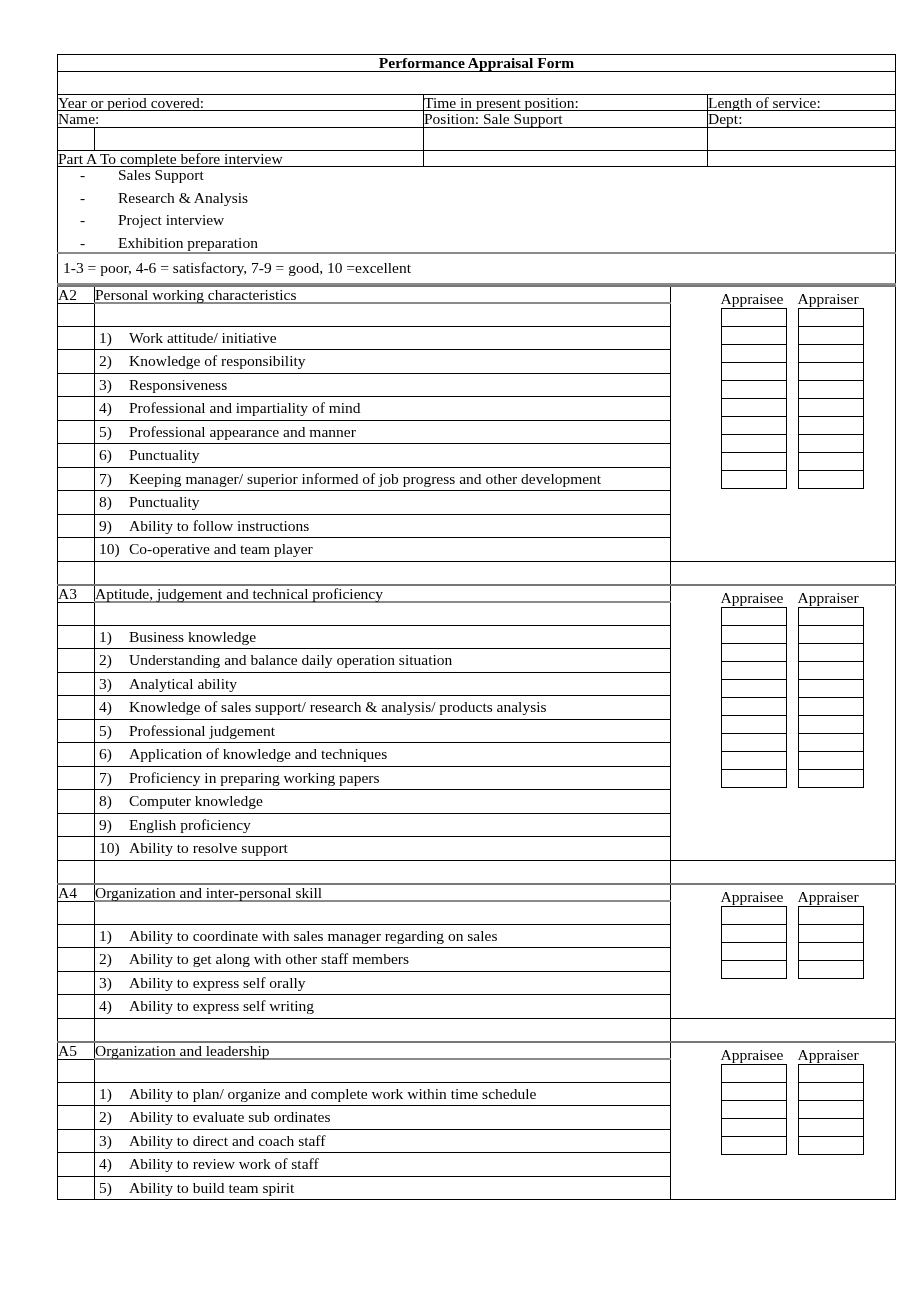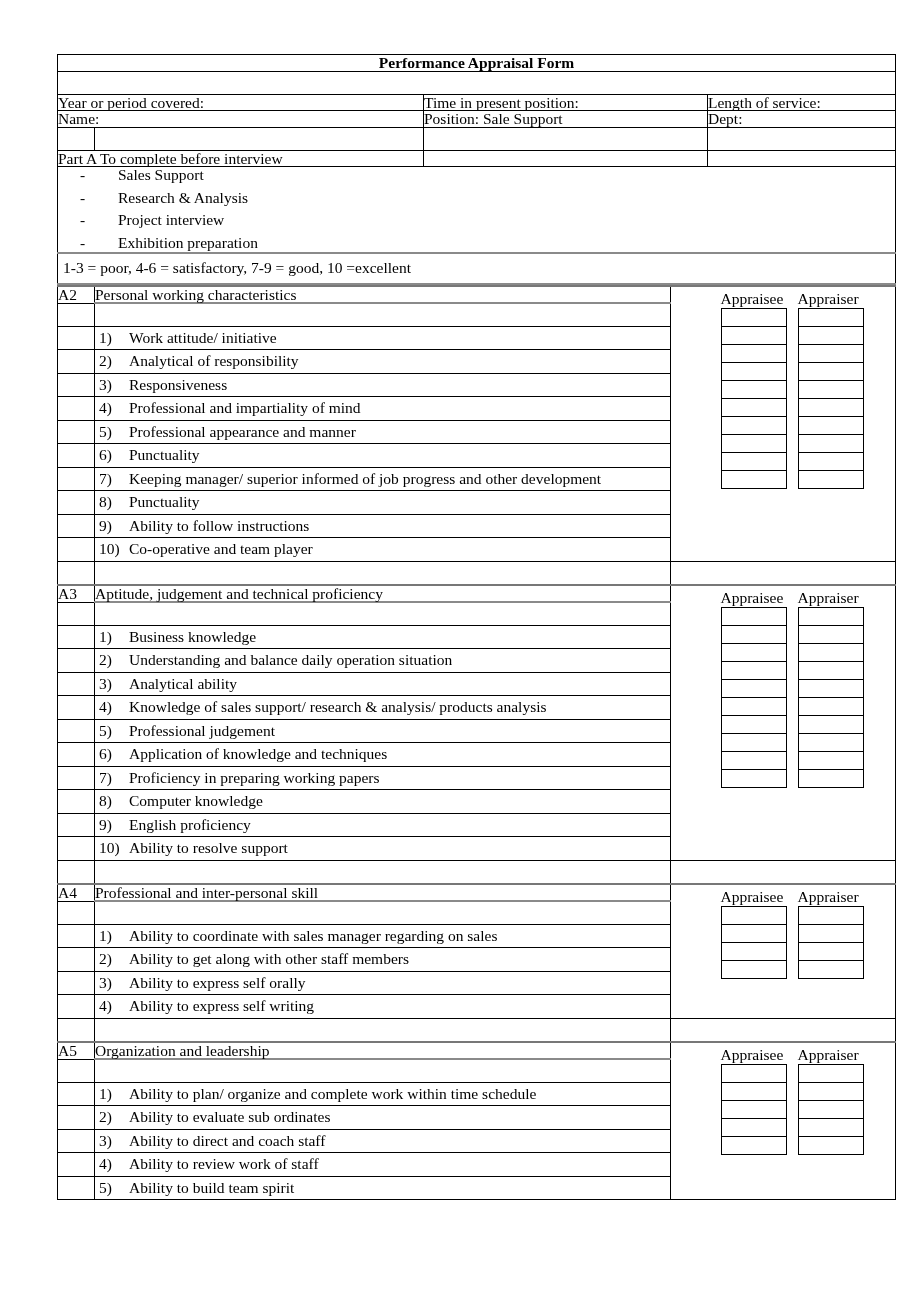--- a/index.html
+++ b/index.html
@@ -234,21 +234,21 @@
                 <span class="item-num">1)</span>
                 <span class="item-text">Work attitude/ initiative</span>
               </div>
             </td>
           </tr>
           <tr>
             <td></td>
             <td>
               <div class="item-line">
                 <span class="item-num">2)</span>
-                <span class="item-text">Analytical of responsibility</span>
+                <span class="item-text">Knowledge of responsibility</span>
               </div>
             </td>
           </tr>
           <tr>
             <td></td>
             <td>
               <div class="item-line">
                 <span class="item-num">3)</span>
                 <span class="item-text">Responsiveness</span>
               </div>
@@ -449,21 +449,21 @@
               </div>
             </td>
           </tr>
           <tr>
             <td style="height: 22px;"></td>
             <td></td>
             <td colspan="5" style="border-left: 1px solid rgb(0, 0, 0);"></td>
           </tr>
           <tr>
             <td class="cell bold thick-top">A4</td>
-            <td class="cell bold thick-top thick-bottom">Professional and inter-personal skill</td>
+            <td class="cell bold thick-top thick-bottom">Organization and inter-personal skill</td>
             <td class="thick-top" rowspan="6" style="border-right: none; border-left: 1px solid rgb(0, 0, 0);"></td>
             <td class="thick-top box-holder" rowspan="6" style="border-left: none; border-right: none;">
               <div class="apr-label">Appraisee</div>
               <div class="score-box" style="margin-top: 0px;"></div>
               <div class="score-box" style="margin-top: -1px;"></div>
               <div class="score-box" style="margin-top: -1px;"></div>
               <div class="score-box" style="margin-top: -1px;"></div>
             </td>
             <td class="thick-top" rowspan="6" style="border-left: none; border-right: none;"></td>
             <td class="thick-top box-holder" rowspan="6" style="border-left: none; border-right: none;">

